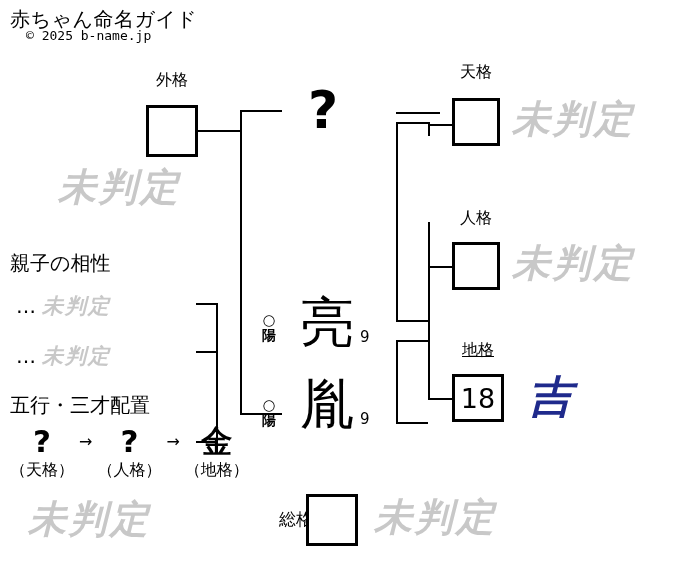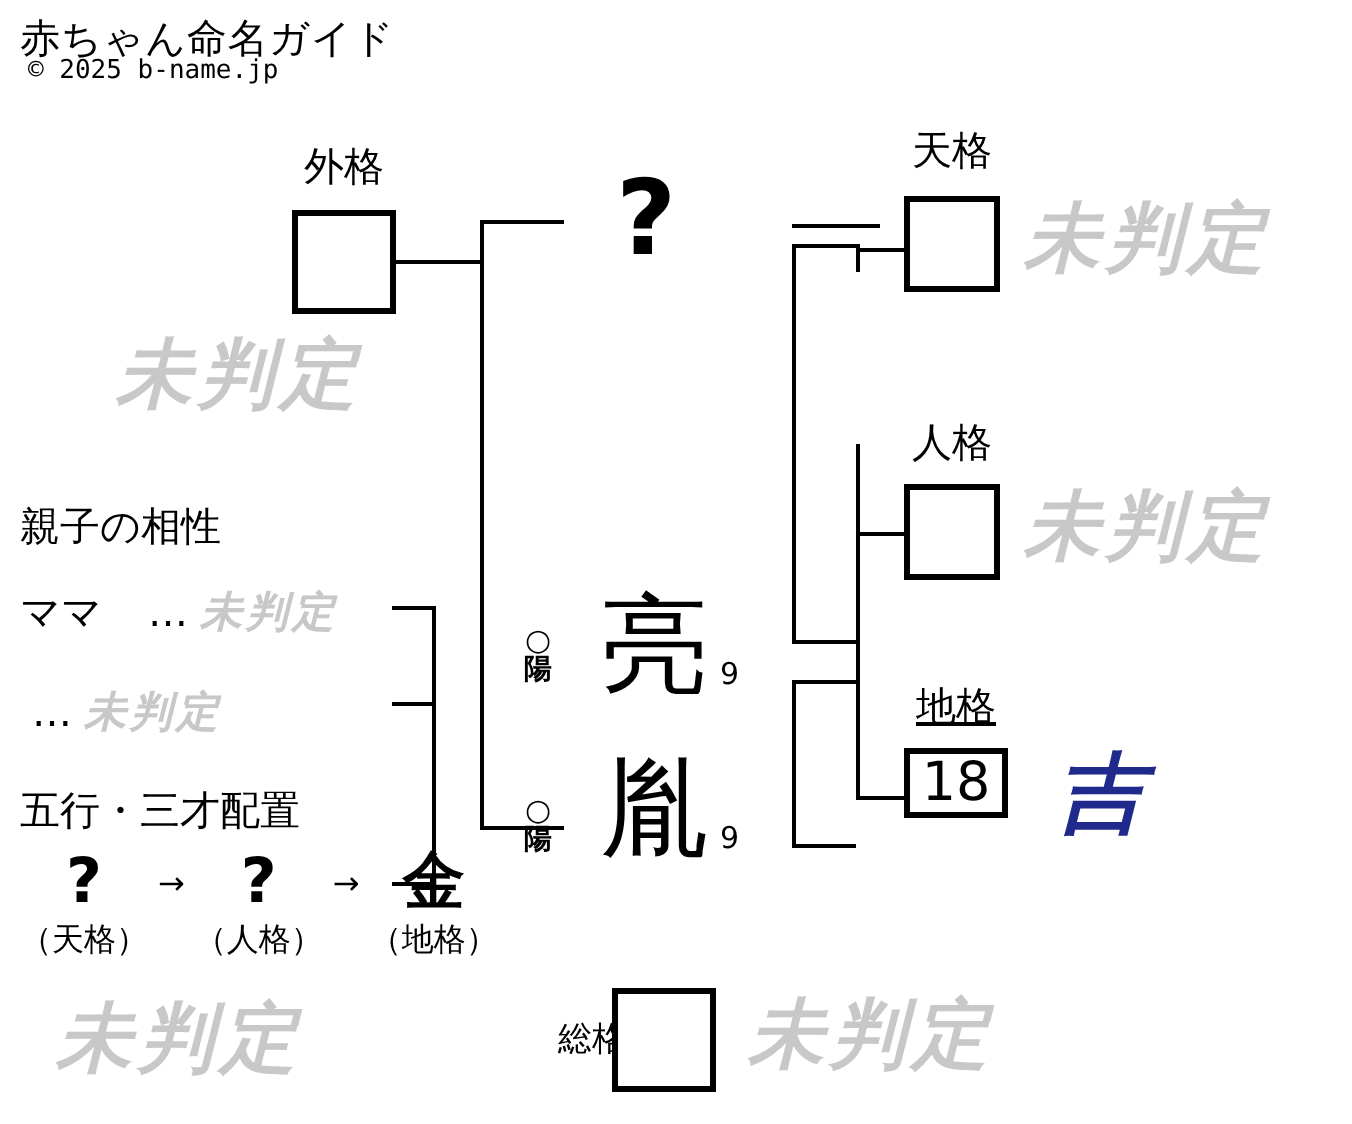--- a/index.html
+++ b/index.html
@@ -18,29 +18,29 @@
   .abs { position: absolute; }
 
   
   #header-title {
     left: 10px; top: 6px;
     font-size: 20px;
     letter-spacing: 0.5px;
     white-space: nowrap;
   }
   #header-copyright {
-    left: 14px; top: 28px;
+    left: 26px; top: 28px;
     font-family: "DejaVu Sans Mono", "Liberation Mono", monospace;
     font-size: 13px;
     white-space: nowrap;
   }
 
   
   .kaku-label {
-    font-size: 20px;
+    font-size: 16px;
     white-space: nowrap;
     text-align: center;
   }
   .kaku-box {
     border: 3px solid #000;
     background: #fff;
     box-sizing: border-box;
     display: flex;
     align-items: center;
     justify-content: center;
@@ -212,27 +212,26 @@
 
 <div class="abs kaku-label" style="left:452px; top:62px; width:48px;">天格</div>
 <div class="abs kaku-box" style="left:452px; top:98px; width:48px; height:48px;"></div>
 <div class="abs verdict-grey verdict-big" style="left:512px; top:94px;">未判定</div>
 
 <div class="abs kaku-label" style="left:452px; top:208px; width:48px;">人格</div>
 <div class="abs kaku-box" style="left:452px; top:242px; width:48px; height:48px;"></div>
 <div class="abs verdict-grey verdict-big" style="left:512px; top:238px;">未判定</div>
 
 <div class="abs kaku-label" style="left:452px; top:340px; width:52px;text-decoration:underline;">地格</div>
-<div class="abs kaku-box" style="left:452px; top:374px; width:52px; height:35px;">18</div>
+<div class="abs kaku-box" style="left:452px; top:374px; width:52px; height:48px;">18</div>
 <div class="abs verdict-kichi" style="left:528px; top:368px;">吉</div>
 
 <div class="abs" id="compat-title">親子の相性</div>
 
 <div class="abs compat-row" style="left:10px; top:292px;">
-  <span class="who">ママ</span>
   <span class="dots">…</span>
   <span class="verdict-grey verdict-small">未判定</span>
 </div>
 
 <div class="abs compat-row" style="left:10px; top:342px;">
   <span class="dots">…</span>
   <span class="verdict-grey verdict-small">未判定</span>
 </div>
 
 <div class="abs ln ln-h" style="left:196px; top:303px; width:22px;"></div>

